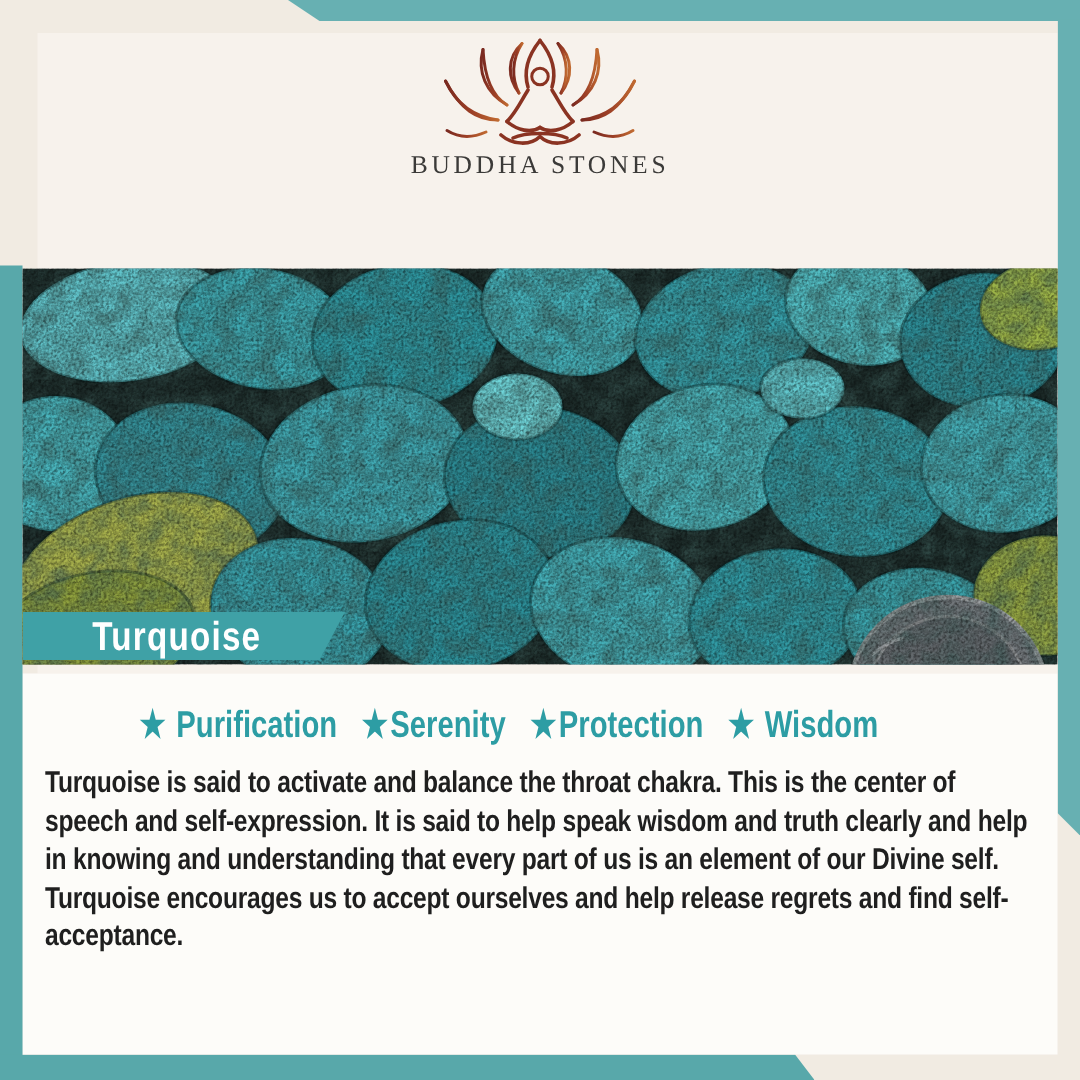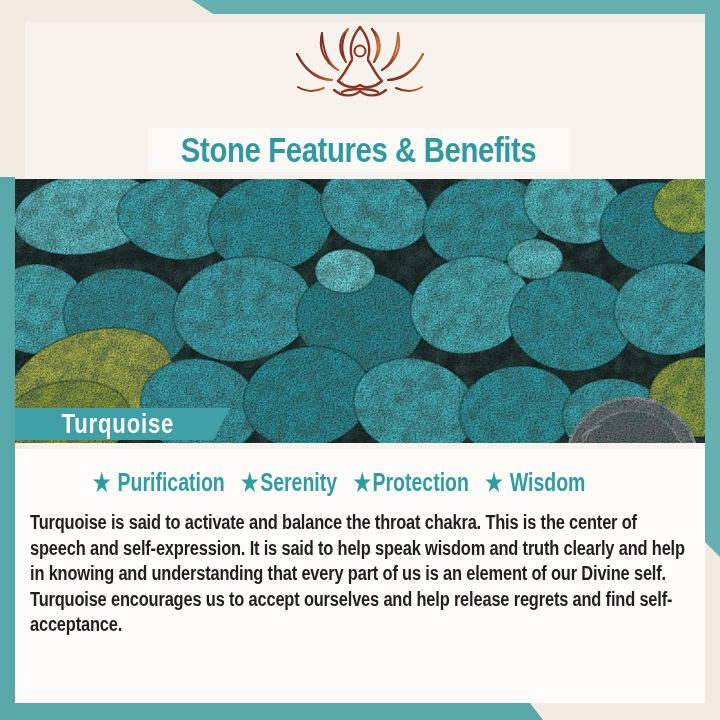--- a/index.html
+++ b/index.html
@@ -97,24 +97,22 @@
 
       <path d="M58,36 C53,44 50,51 44,57"></path>
       <path d="M74,36 C79,44 82,51 88,57"></path>
       <path d="M44,57 C51,63 60,65 66,61"></path>
       <path d="M88,57 C81,63 72,65 66,61"></path>
 
       <path d="M40,66 C48,73 60,73 66,67 C72,73 84,73 92,66"></path>
       <path d="M48,68 C56,64 76,64 84,68"></path>
     </g>
   </svg>
+  <div class="brand-name">BUDDHA STONES</div>
 
-  <div class="title-banner">
-    <div class="page-title">Stone Features &amp; Benefits</div>
-  </div>
 
   <svg class="photo" viewBox="0 0 690 264" preserveAspectRatio="none">
     <defs>
       <filter id="noise">
           <feTurbulence type="fractalNoise" baseFrequency="0.55" numOctaves="2"></feTurbulence>
         <feColorMatrix type="matrix" values="0 0 0 0 0  0 0 0 0 0  0 0 0 0 0  1.2 1.2 1.2 0 -1.45"></feColorMatrix>
         </filter>
       <filter id="blotch">
           <feTurbulence type="fractalNoise" baseFrequency="0.07" numOctaves="3"></feTurbulence>
         <feColorMatrix type="matrix" values="0 0 0 0 0.05  0 0 0 0 0.12  0 0 0 0 0.11  1.4 1.4 1.4 0 -1.7"></feColorMatrix>

